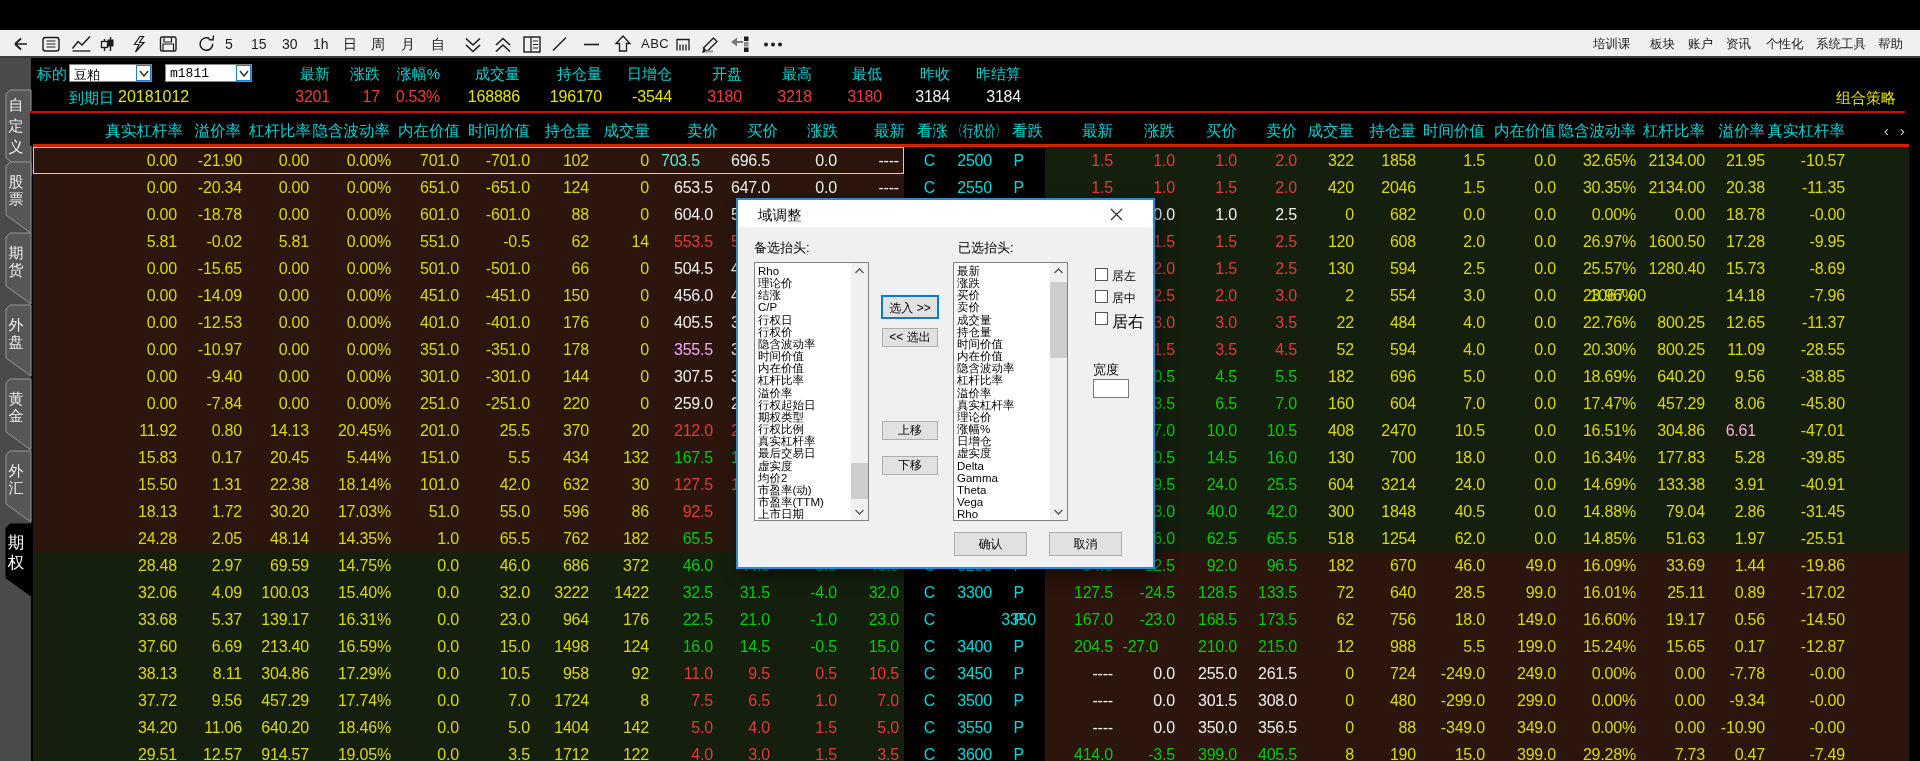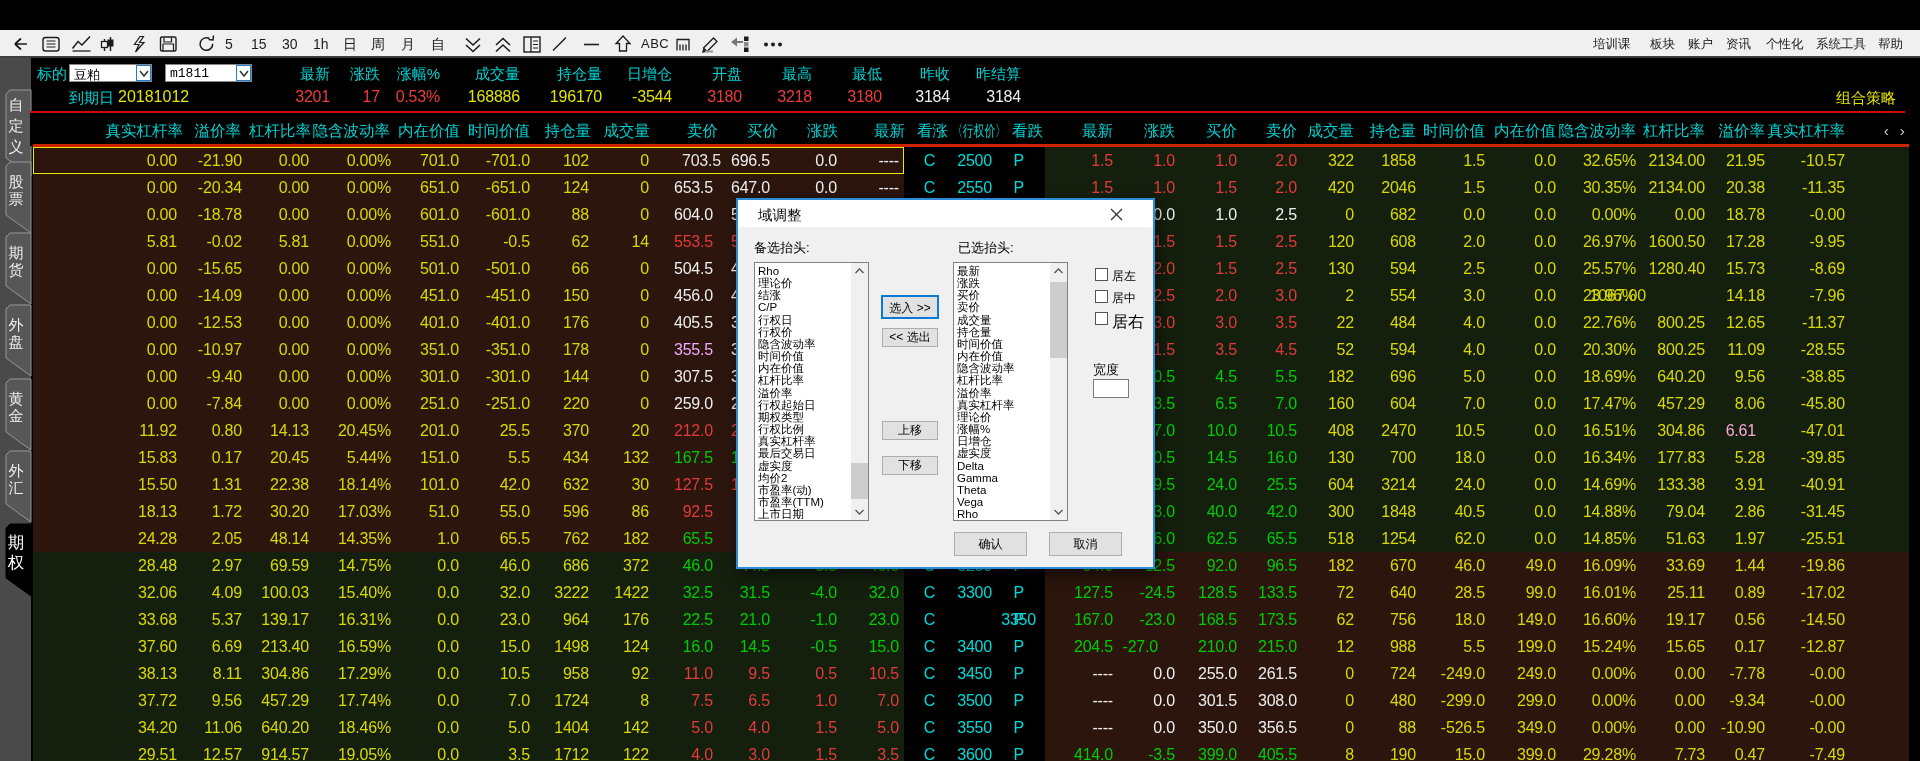--- a/index.html
+++ b/index.html
@@ -204,21 +204,21 @@
       <b class="bgl" style="background:#2b150d"></b>
       <b class="bgr" style="background:#141f0d"></b>
       <i style="left:67px;width:110px;color:#d9d900">0.00</i>
       <i style="left:132px;width:110px;color:#d9d900">-21.90</i>
       <i style="left:199px;width:110px;color:#d9d900">0.00</i>
       <i style="left:281px;width:110px;color:#d9d900">0.00%</i>
       <i style="left:349px;width:110px;color:#d9d900">701.0</i>
       <i style="left:420px;width:110px;color:#d9d900">-701.0</i>
       <i style="left:479px;width:110px;color:#d9d900">102</i>
       <i style="left:539px;width:110px;color:#d9d900">0</i>
-      <i style="left:611px;width:110px;color:#e5e5e5">703.5</i>
+      <i style="left:590px;width:110px;color:#5eead4">703.5</i>
       <i style="left:660px;width:110px;color:#eeeeee">696.5</i>
       <i style="left:727px;width:110px;color:#eeeeee">0.0</i>
       <i style="left:789px;width:110px;color:#eeeeee">----</i>
       <i class="ck" style="left:921px;width:14px">C</i>
       <i class="ck" style="left:952px;width:40px;text-align:right">2500</i>
       <i class="ck" style="left:1012px;width:12px">P</i>
       <i style="left:1003px;width:110px;color:#e23b3b">1.5</i>
       <i style="left:1065px;width:110px;color:#e23b3b">1.0</i>
       <i style="left:1127px;width:110px;color:#e23b3b">1.0</i>
       <i style="left:1187px;width:110px;color:#e23b3b">2.0</i>
@@ -868,21 +868,21 @@
       <i style="left:789px;width:110px;color:#e23b3b">5.0</i>
       <i class="ck" style="left:921px;width:14px">C</i>
       <i class="ck" style="left:952px;width:40px;text-align:right">3550</i>
       <i class="ck" style="left:1012px;width:12px">P</i>
       <i style="left:1003px;width:110px;color:#eeeeee">----</i>
       <i style="left:1065px;width:110px;color:#eeeeee">0.0</i>
       <i style="left:1127px;width:110px;color:#eeeeee">350.0</i>
       <i style="left:1187px;width:110px;color:#eeeeee">356.5</i>
       <i style="left:1244px;width:110px;color:#d9d900">0</i>
       <i style="left:1306px;width:110px;color:#d9d900">88</i>
-      <i style="left:1375px;width:110px;color:#d9d900">-526.5</i>
+      <i style="left:1375px;width:110px;color:#d9d900">-349.0</i>
       <i style="left:1446px;width:110px;color:#d9d900">349.0</i>
       <i style="left:1526px;width:110px;color:#d9d900">0.00%</i>
       <i style="left:1595px;width:110px;color:#d9d900">0.00</i>
       <i style="left:1655px;width:110px;color:#d9d900">-10.90</i>
       <i style="left:1735px;width:110px;color:#d9d900">-0.00</i>
     </div>
 <div class="row" style="top:741px">
       <b class="bgl" style="background:#141f0d"></b>
       <b class="bgr" style="background:#2b150d"></b>
       <i style="left:67px;width:110px;color:#d9d900">29.51</i>

